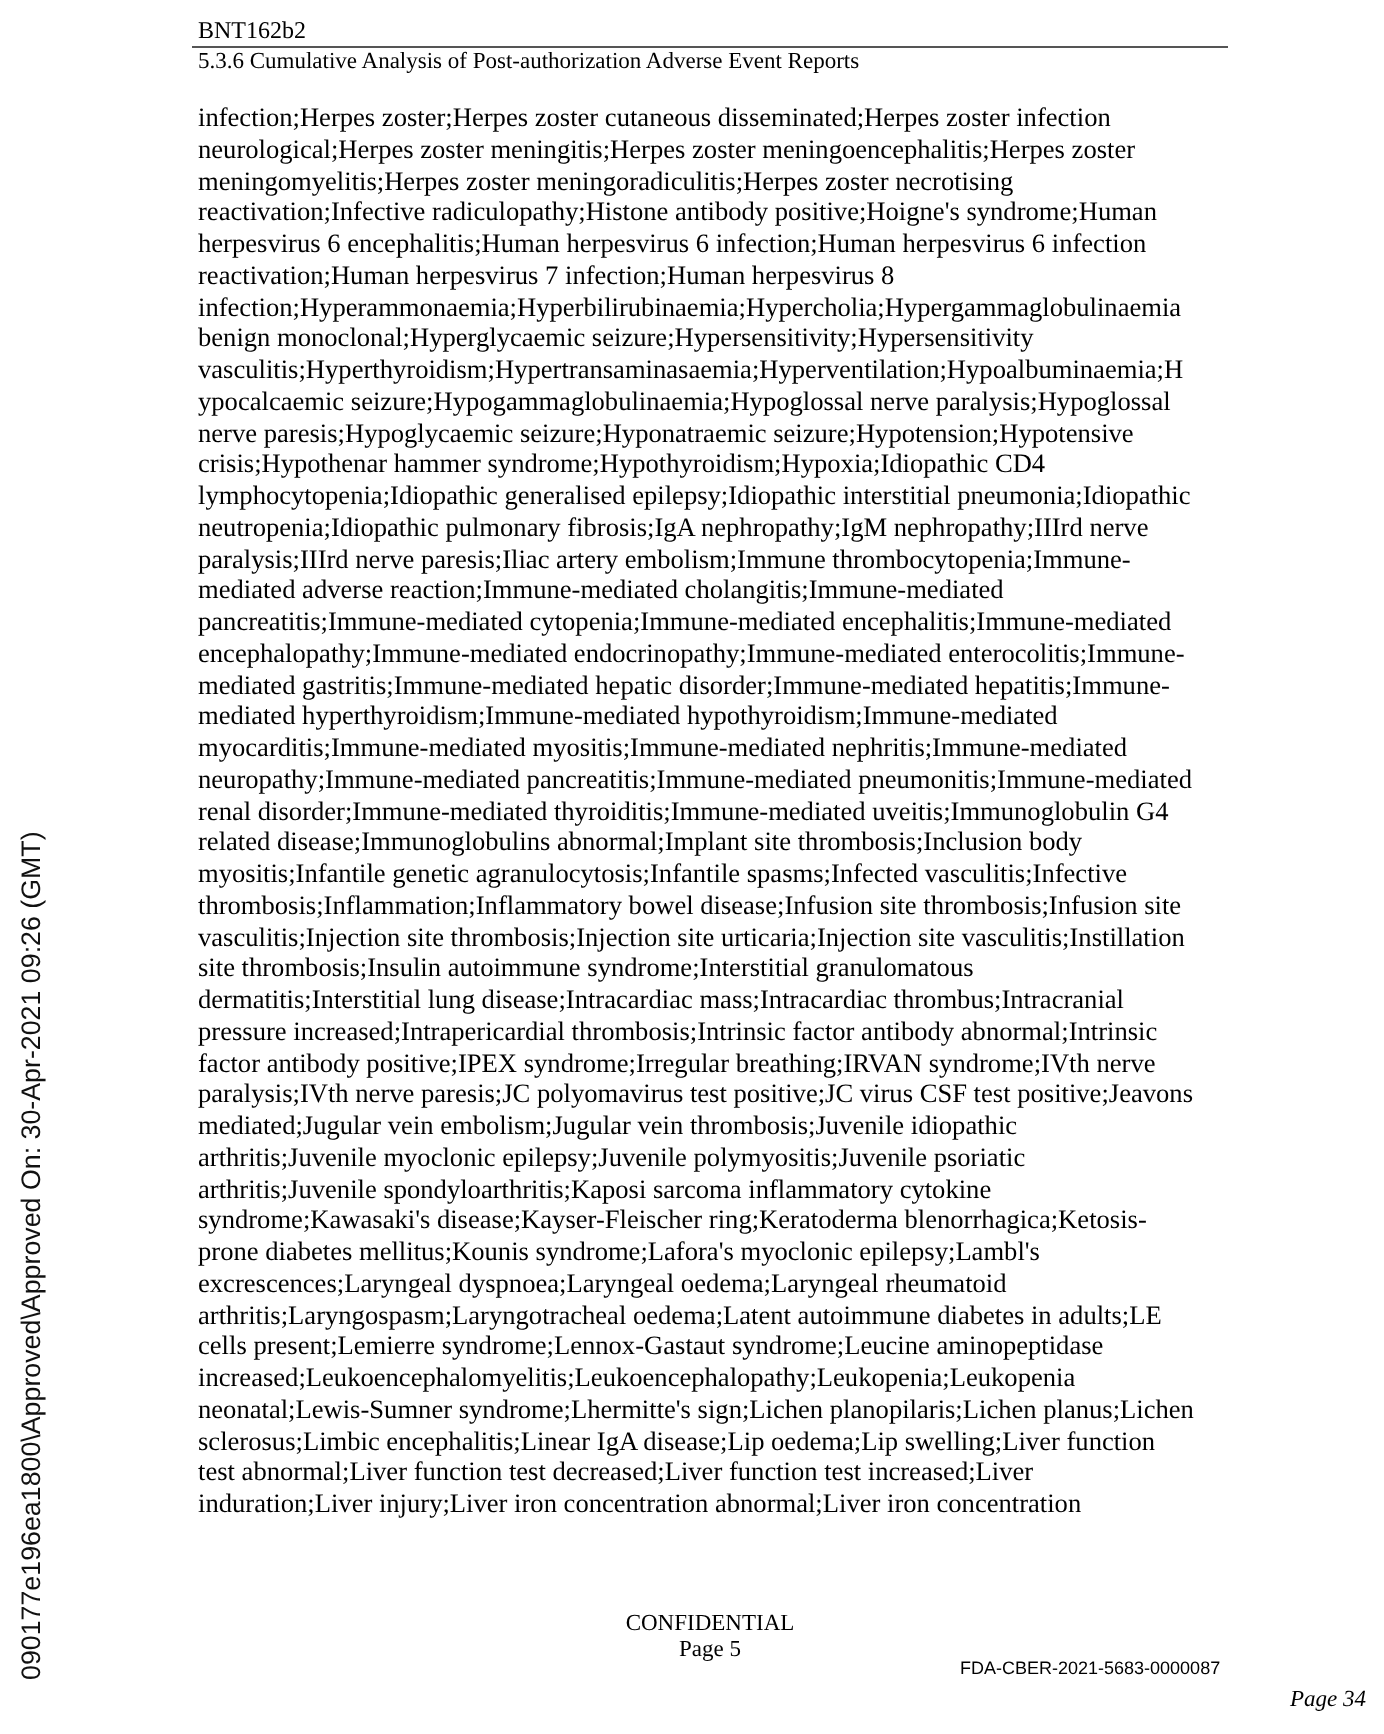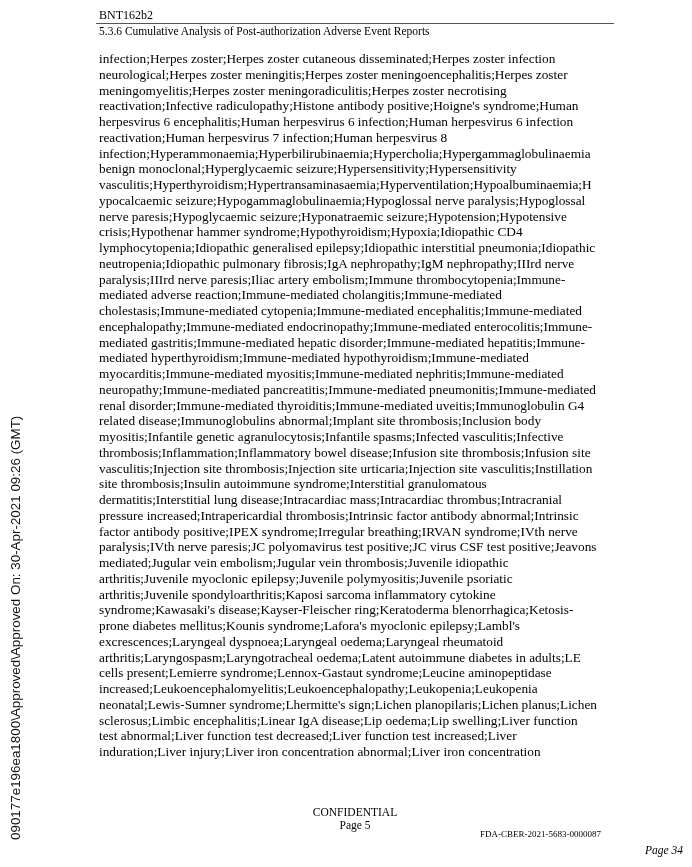--- a/index.html
+++ b/index.html
@@ -80,21 +80,21 @@
       width: 710px;
       top: 819px;
       text-align: center;
       font-size: 11.5px;
       line-height: 13px;
     }
     .footer-fda {
       position: absolute;
       left: 480px;
       top: 829px;
-      font-family: Liberation Serif, serif;
+      font-family: Liberation Sans, sans-serif;
       font-size: 9px;
       line-height: 11px;
     }
     .footer-pagenum {
       position: absolute;
       left: 645px;
       top: 844px;
       font-size: 11.5px;
       line-height: 13px;
       font-style: italic;
@@ -119,21 +119,21 @@
     <span class="line">infection;Hyperammonaemia;Hyperbilirubinaemia;Hypercholia;Hypergammaglobulinaemia</span>
     <span class="line">benign monoclonal;Hyperglycaemic seizure;Hypersensitivity;Hypersensitivity</span>
     <span class="line">vasculitis;Hyperthyroidism;Hypertransaminasaemia;Hyperventilation;Hypoalbuminaemia;H</span>
     <span class="line">ypocalcaemic seizure;Hypogammaglobulinaemia;Hypoglossal nerve paralysis;Hypoglossal</span>
     <span class="line">nerve paresis;Hypoglycaemic seizure;Hyponatraemic seizure;Hypotension;Hypotensive</span>
     <span class="line">crisis;Hypothenar hammer syndrome;Hypothyroidism;Hypoxia;Idiopathic CD4</span>
     <span class="line">lymphocytopenia;Idiopathic generalised epilepsy;Idiopathic interstitial pneumonia;Idiopathic</span>
     <span class="line">neutropenia;Idiopathic pulmonary fibrosis;IgA nephropathy;IgM nephropathy;IIIrd nerve</span>
     <span class="line">paralysis;IIIrd nerve paresis;Iliac artery embolism;Immune thrombocytopenia;Immune-</span>
     <span class="line">mediated adverse reaction;Immune-mediated cholangitis;Immune-mediated</span>
-    <span class="line">cholestasis;Immune-mediated cytopenia;Immune-mediated encephalitis;Immune-mediated</span>
+    <span class="line">pancreatitis;Immune-mediated cytopenia;Immune-mediated encephalitis;Immune-mediated</span>
     <span class="line">encephalopathy;Immune-mediated endocrinopathy;Immune-mediated enterocolitis;Immune-</span>
     <span class="line">mediated gastritis;Immune-mediated hepatic disorder;Immune-mediated hepatitis;Immune-</span>
     <span class="line">mediated hyperthyroidism;Immune-mediated hypothyroidism;Immune-mediated</span>
     <span class="line">myocarditis;Immune-mediated myositis;Immune-mediated nephritis;Immune-mediated</span>
     <span class="line">neuropathy;Immune-mediated pancreatitis;Immune-mediated pneumonitis;Immune-mediated</span>
     <span class="line">renal disorder;Immune-mediated thyroiditis;Immune-mediated uveitis;Immunoglobulin G4</span>
     <span class="line">related disease;Immunoglobulins abnormal;Implant site thrombosis;Inclusion body</span>
     <span class="line">myositis;Infantile genetic agranulocytosis;Infantile spasms;Infected vasculitis;Infective</span>
     <span class="line">thrombosis;Inflammation;Inflammatory bowel disease;Infusion site thrombosis;Infusion site</span>
     <span class="line">vasculitis;Injection site thrombosis;Injection site urticaria;Injection site vasculitis;Instillation</span>

